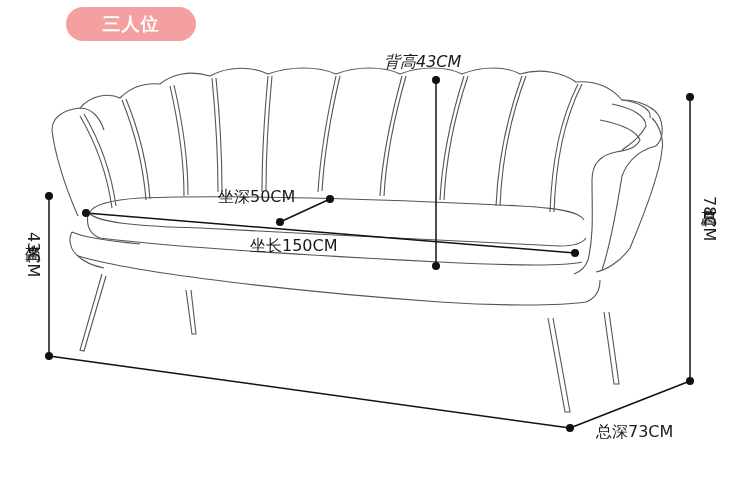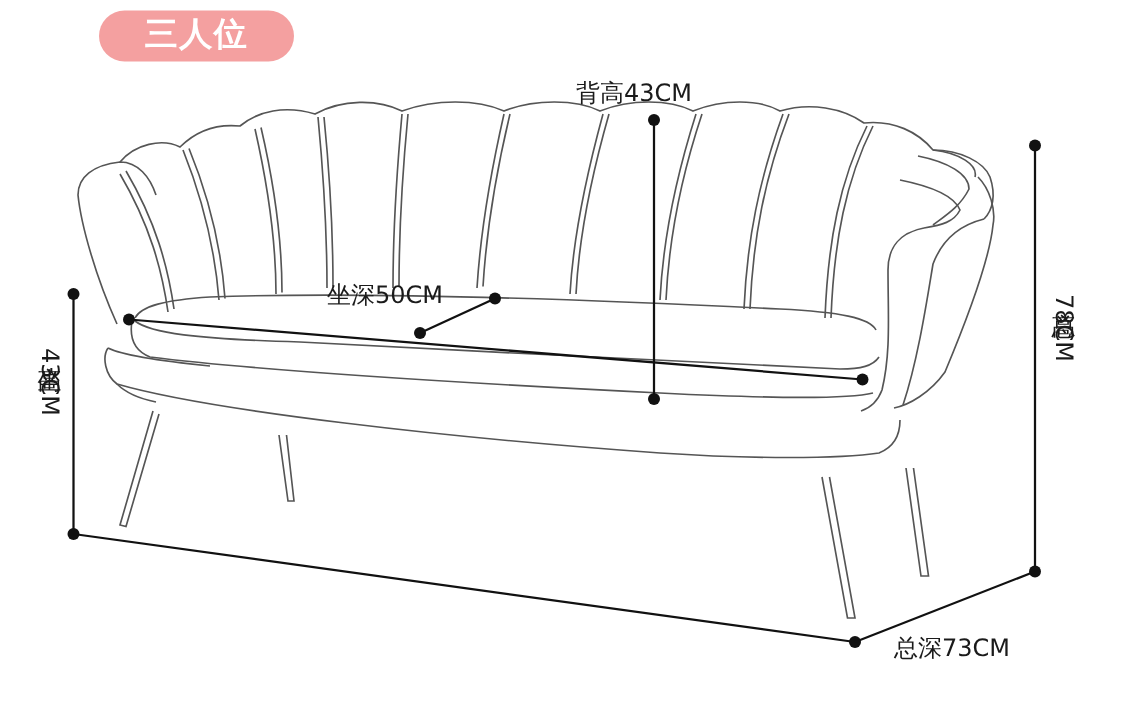--- a/index.html
+++ b/index.html
@@ -1,20 +1,20 @@
 <!DOCTYPE html>
 <html><head>
   <meta charset="utf-8">
   <style>
     html, body { margin: 0; padding: 0; background: #ffffff; }
     body { width: 750px; height: 480px; position: relative; overflow: hidden;
            font-family: "DejaVu Sans", "Liberation Sans", sans-serif; color: #222; }
     #stage { position: absolute; left: 0; top: 0; width: 750px; height: 480px; }
     .badge { position: absolute; height: 34px; border-radius: 17px; background: #f4a0a0;
-             color: #ffffff; font-size: 22px; font-weight: bold; line-height: 34px; text-align: center;
+             color: #ffffff; font-size: 18px; font-weight: bold; line-height: 34px; text-align: center;
              letter-spacing: 1px; }
     .lbl { position: absolute; font-size: 16px; color: #1a1a1a; white-space: nowrap; line-height: 18px; }
     .vlbl { position: absolute; font-size: 16px; color: #1a1a1a; white-space: nowrap; line-height: 18px;
             writing-mode: vertical-rl; text-orientation: mixed; }
     svg { position: absolute; left: 0; top: 0; }
     .sofa path, .sofa line, .sofa ellipse { fill: none; stroke: #555; stroke-width: 1.1; }
     .dim line { stroke: #111; stroke-width: 1.5; }
     .dim circle { fill: #111; }
   </style>
 </head>
@@ -98,18 +98,19 @@
 
       <line x1="49" y1="356" x2="570" y2="428"></line>
       <circle cx="570" cy="428" r="4"></circle>
 
       <line x1="570" y1="428" x2="690" y2="381"></line>
     </g>
   </svg>
 
   <div class="badge" style="left:66px; top:7px; width:130px;">三人位</div>
 
-  <div class="lbl" style="left:384px; top:53px;">背高43CM</div>
+  <div class="lbl" style="left:384px; top:53px;font-style:italic;">背高43CM</div>
   <div class="lbl" style="left:218px; top:188px;">坐深50CM</div>
+  <div class="lbl" style="left:250px; top:237px;">坐长150CM</div>
   <div class="vlbl" style="left:24px; top:232px;">坐高43CM</div>
   <div class="vlbl" style="left:700px; top:196px;">总高78CM</div>
   <div class="lbl" style="left:596px; top:423px;">总深73CM</div>
 </div>
 
 </body></html>

